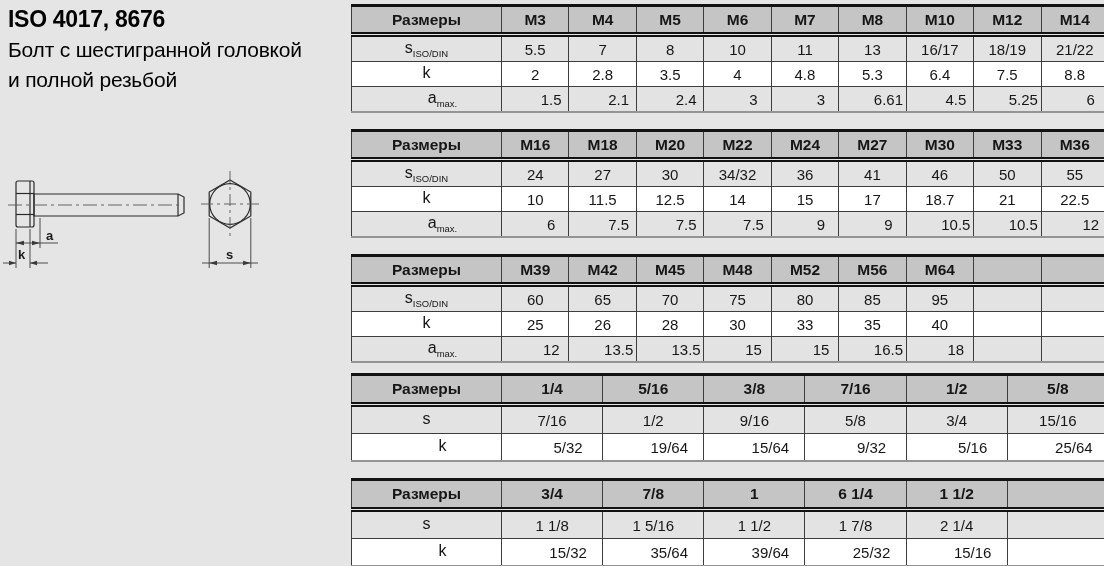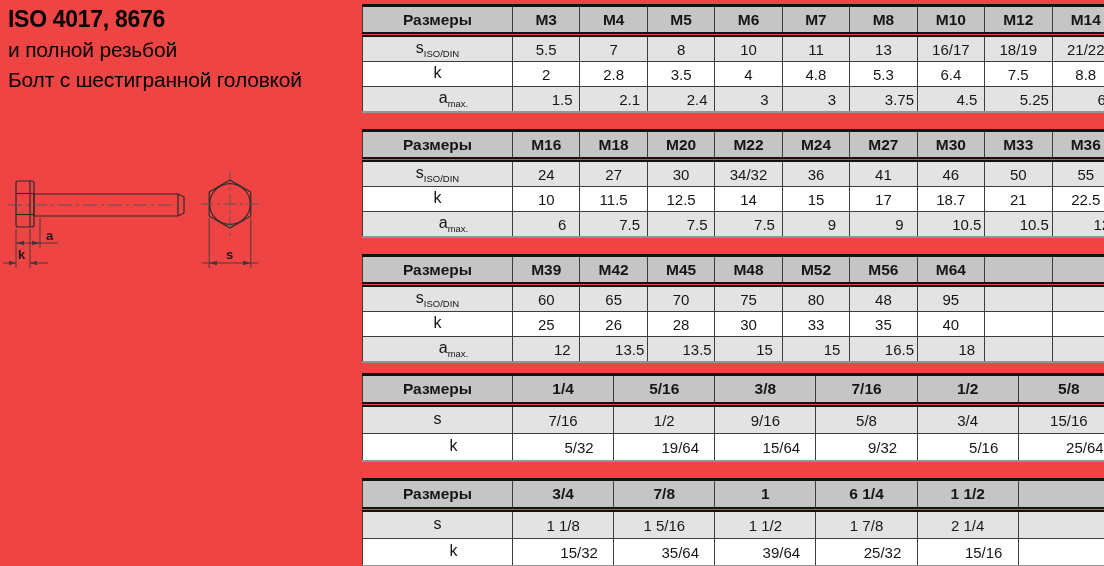--- a/index.html
+++ b/index.html
@@ -1,29 +1,29 @@
 <!DOCTYPE html>
 <html style="--header-bg: #c5c5c5; --row-alt-bg: #e3e3e3; --table-border: #3d3d3d; --heavy-border: #121212;"><head>
 <meta charset="utf-8">
 <style>
   html,body{margin:0;padding:0;background:#fff;}
-  #page{position:relative;width:1104px;height:566px;background:#ef4444;overflow:hidden;
+  #page{position:relative;width:1104px;height:566px;background:#e5e5e5;overflow:hidden;
         font-family:"Liberation Sans",sans-serif;color:#000;}
 
   
   .titles{position:absolute;left:8px;top:3px;}
   .title-line{font-size:23px;font-weight:bold;line-height:32px;letter-spacing:-0.3px;}
   .subtitle-line{font-size:21px;line-height:30px;letter-spacing:-0.2px;}
 
   
   #drawing{position:absolute;left:2px;top:155px;}
 
   
   #tables-root{position:absolute;left:0;top:0;width:1104px;height:566px;}
-  .tbl-wrap{position:absolute;left:362px;width:612px;}
+  .tbl-wrap{position:absolute;left:351px;width:612px;}
   table{border-collapse:collapse;table-layout:fixed;width:758px;}
   col.label-col{width:150px;}
   th,td{border:1px solid var(--table-border,#3d3d3d);text-align:center;vertical-align:middle;
         height:24px;padding:0;font-size:15px;color:#161616;overflow:hidden;white-space:nowrap;}
   thead th{background:var(--header-bg,#c5c5c5);font-weight:bold;font-size:15.5px;height:25px;
         border-top:3px solid var(--heavy-border,#121212);
         border-bottom:5px double var(--heavy-border,#121212);}
   tbody tr:nth-child(odd) td{background:var(--row-alt-bg,#e3e3e3);}
   tbody tr:nth-child(even) td{background:#ffffff;}
   tbody tr:last-child td{border-bottom:2px solid #949494;padding-left:32px;}
@@ -31,22 +31,22 @@
   td.row-label sub{font-size:9.5px;}
   .inch th,.inch td{height:26px;}
 </style>
 </head>
 <body>
 
 <div id="page">
 
   <div class="titles">
     <div class="title-line">ISO 4017, 8676</div>
+    <div class="subtitle-line">Болт с шестигранной головкой</div>
     <div class="subtitle-line">и полной резьбой</div>
-    <div class="subtitle-line">Болт с шестигранной головкой</div>
   </div>
 
   <svg id="drawing" width="310" height="195" viewBox="0 0 310 195">
 
     <g stroke="#2b2b2b" fill="none" stroke-width="1.2">
       <rect x="14" y="26" width="18" height="46" rx="2"></rect>
       <line x1="14" y1="38.5" x2="32" y2="38.5"></line>
       <line x1="14" y1="59.5" x2="32" y2="59.5"></line>
       <line x1="28" y1="26" x2="28" y2="72"></line>
       <path d="M32,39 H176 L182,42 V58 L176,61 H32 Z"></path>
@@ -141,21 +141,21 @@
               <td>7.5</td>
               <td>8.8</td>
             </tr>
             <tr>
               <td class="row-label"><span>a</span><sub>max.</sub></td>
               <td>1.5</td>
               <td>2.1</td>
               <td>2.4</td>
               <td>3</td>
               <td>3</td>
-              <td>3.75</td>
+              <td>6.61</td>
               <td>4.5</td>
               <td>5.25</td>
               <td>6</td>
             </tr>
           </tbody>
         </table>
       </div>
       <div class="tbl-wrap" style="top: 129px;">
         <table>
           <colgroup>
@@ -253,21 +253,21 @@
             </tr>
           </thead>
           <tbody>
             <tr>
               <td class="row-label"><span>s</span><sub>ISO/DIN</sub></td>
               <td>60</td>
               <td>65</td>
               <td>70</td>
               <td>75</td>
               <td>80</td>
-              <td>48</td>
+              <td>85</td>
               <td>95</td>
               <td></td>
               <td></td>
             </tr>
             <tr>
               <td class="row-label"><span>k</span><sub></sub></td>
               <td>25</td>
               <td>26</td>
               <td>28</td>
               <td>30</td>

